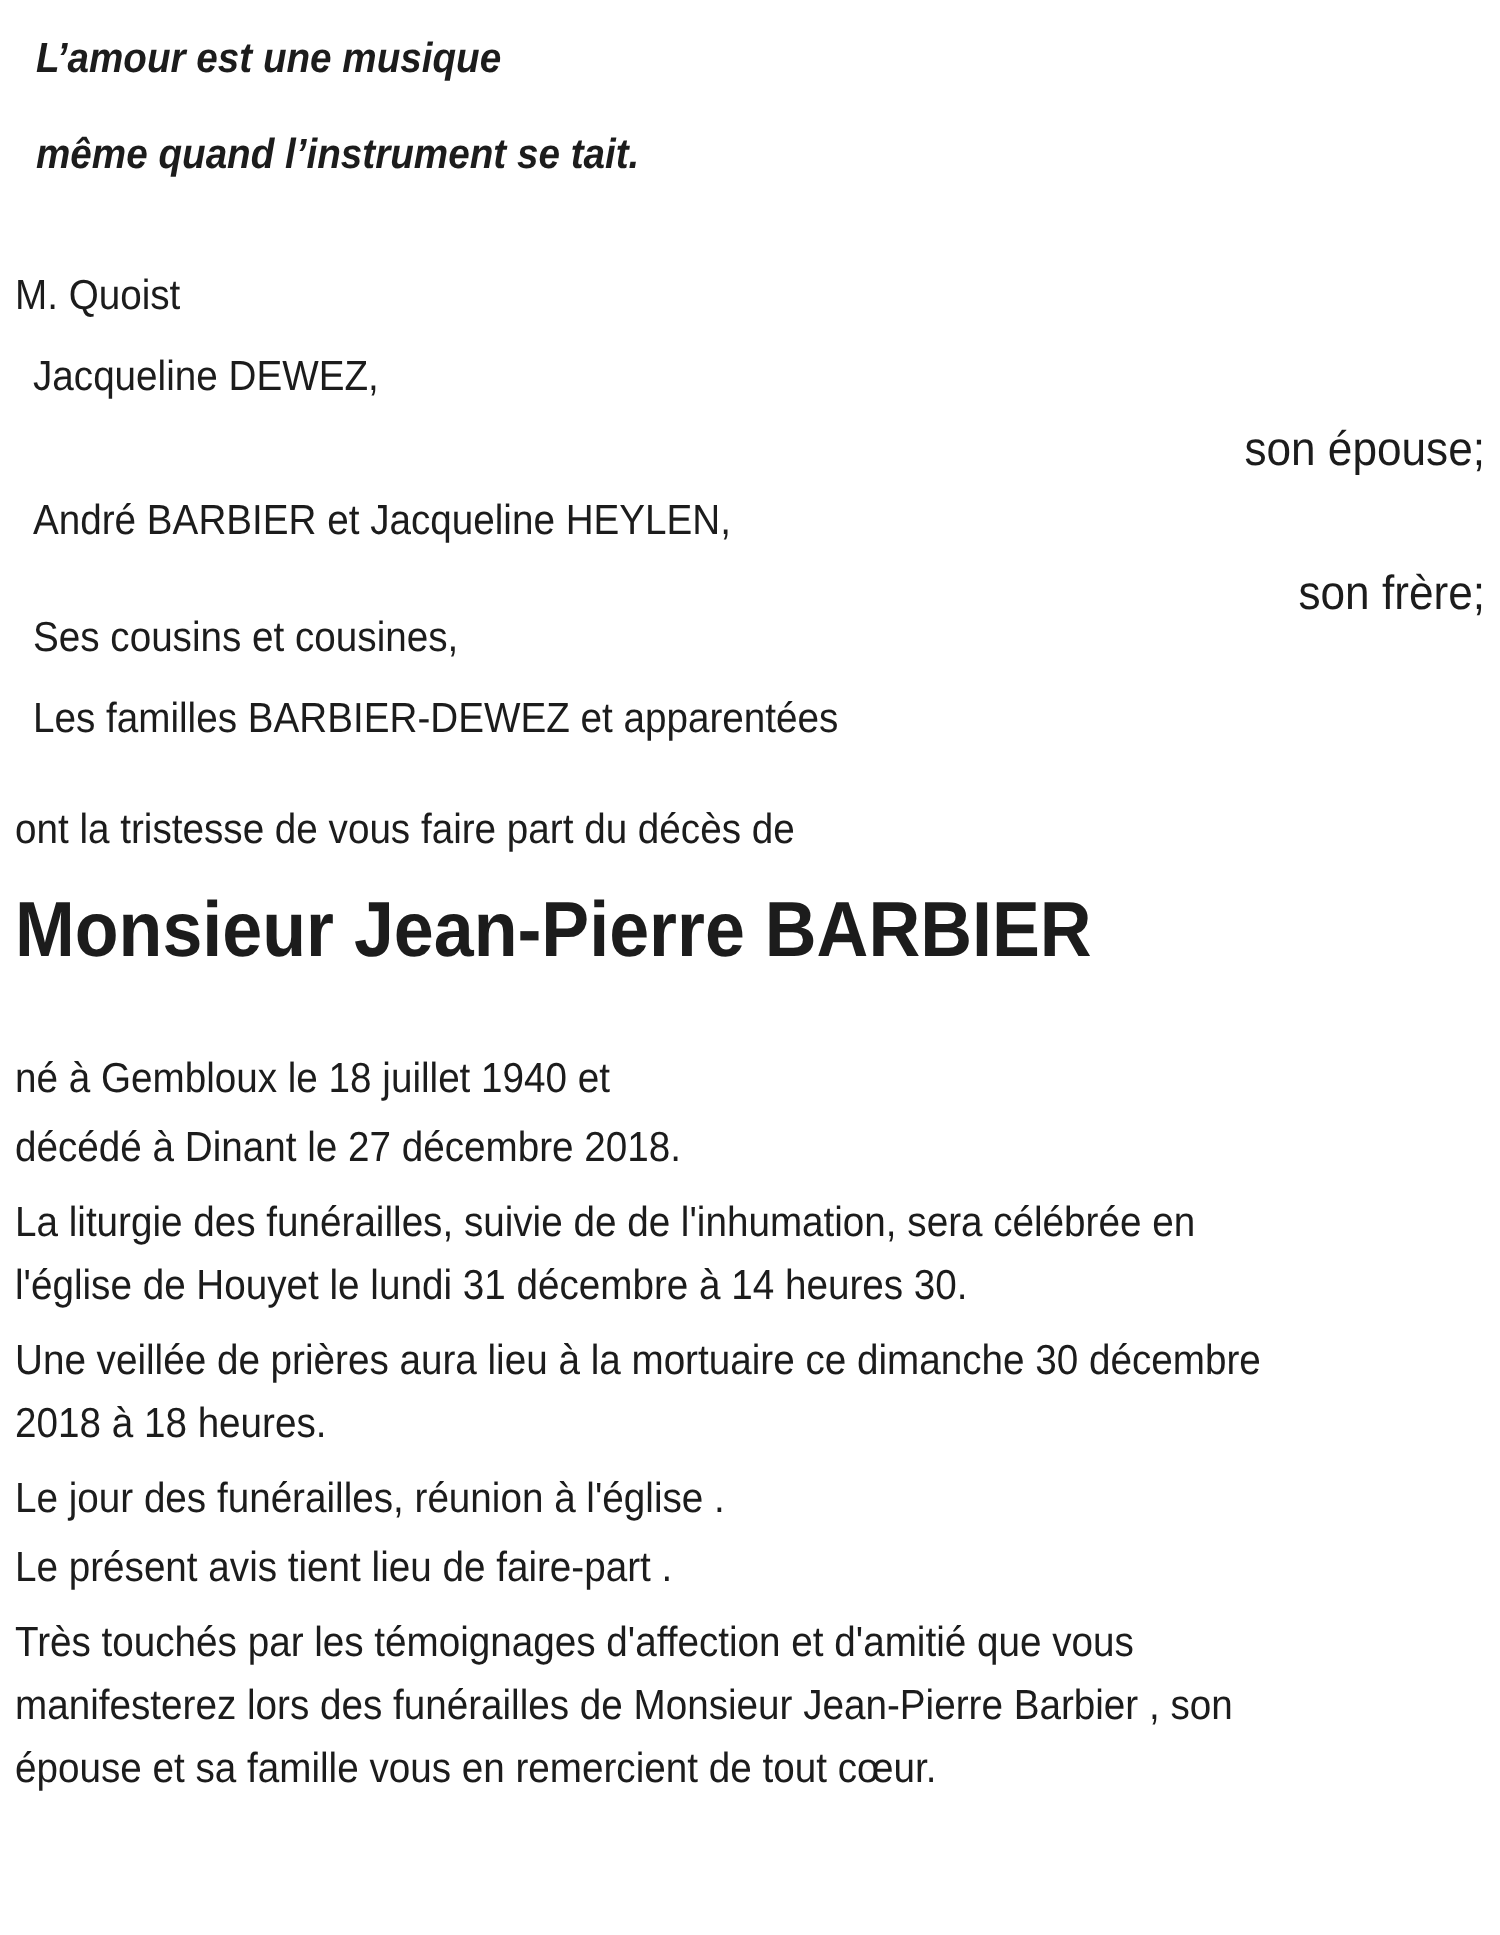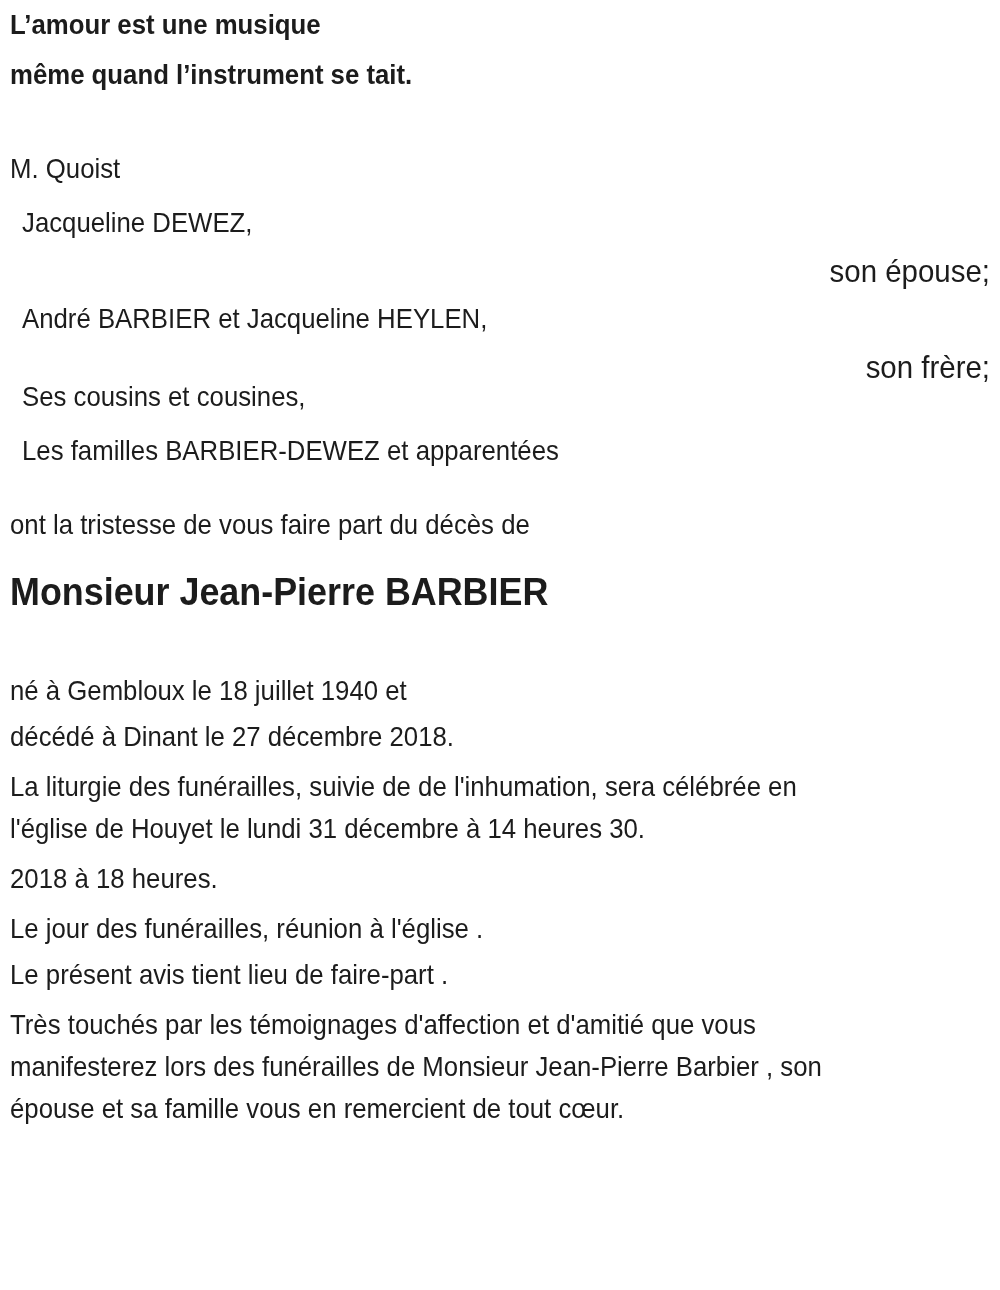--- a/index.html
+++ b/index.html
@@ -29,21 +29,22 @@
   }
   .condense-right {
     transform: scaleX(0.92);
     transform-origin: 100% 50%;
     display: block;
   }
 
   .quote-line {
     font-weight: 700;
     line-height: 50px;
-    margin: 0;
+    margin: 14px;
+    font-style: italic;
   }
   .author {
     line-height: 42px;
     margin: 48px 0 0 0;
   }
   .family {
     margin-top: 2px;
   }
   .family-name {
     line-height: 42px;
@@ -56,21 +57,21 @@
     font-size: 32px;
     line-height: 30px;
     margin: 0;
     text-align: right;
   }
   .intro {
     line-height: 42px;
     margin: 32px 0 0 0;
   }
   .deceased-name {
-    font-size: 39px;
+    font-size: 52px;
     font-weight: 700;
     line-height: 56px;
     margin: 18px 0 0 0;
   }
   .vitals {
     margin-top: 50px;
   }
   .vital-line {
     line-height: 42px;
     margin: 0;
@@ -154,20 +155,23 @@
           <span class="condense">La liturgie des funérailles, suivie de de l'inhumation, sera célébrée en</span>
         </div>
       <div class="line">
           <span class="condense">l'église de Houyet le lundi 31 décembre à 14 heures 30.</span>
         </div>
     </div>
 
 
     <div class="para">
       <div class="line">
+          <span class="condense">Une veillée de prières aura lieu à la mortuaire ce dimanche 30 décembre</span>
+        </div>
+      <div class="line">
           <span class="condense">2018 à 18 heures.</span>
         </div>
     </div>
 
     <div class="para">
       <div class="line">
           <span class="condense">Le jour des funérailles, réunion à l'église .</span>
         </div>
     </div>
 

